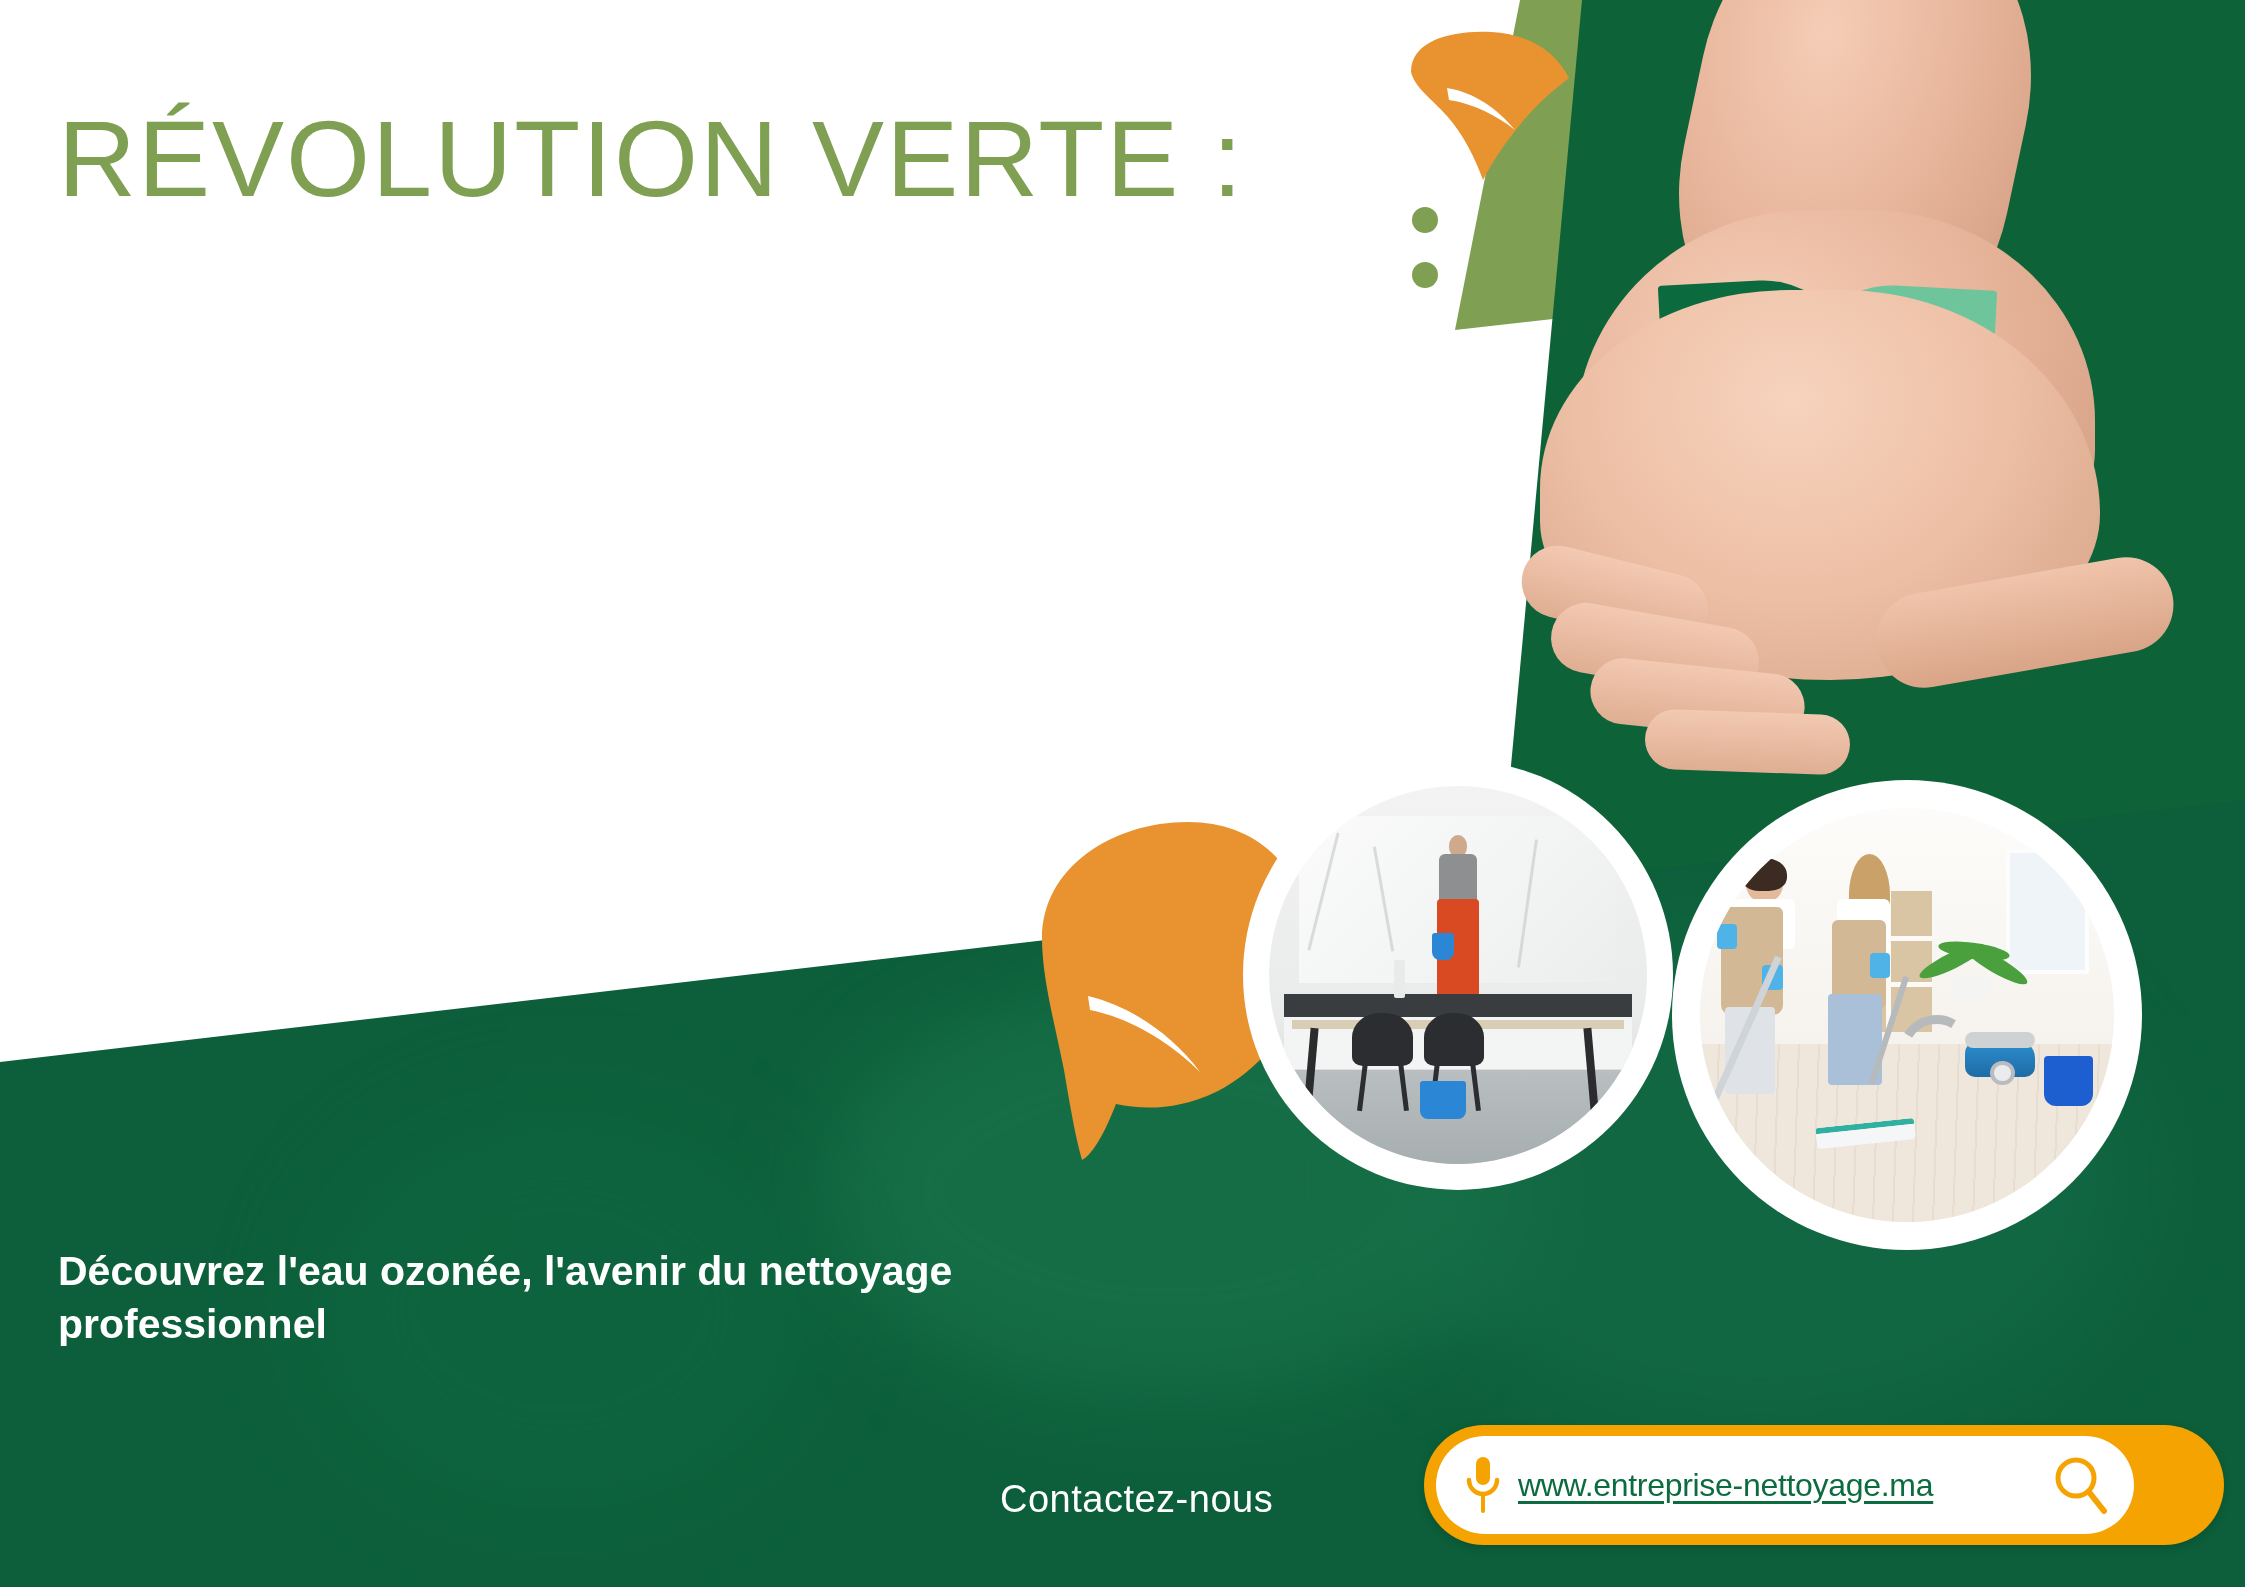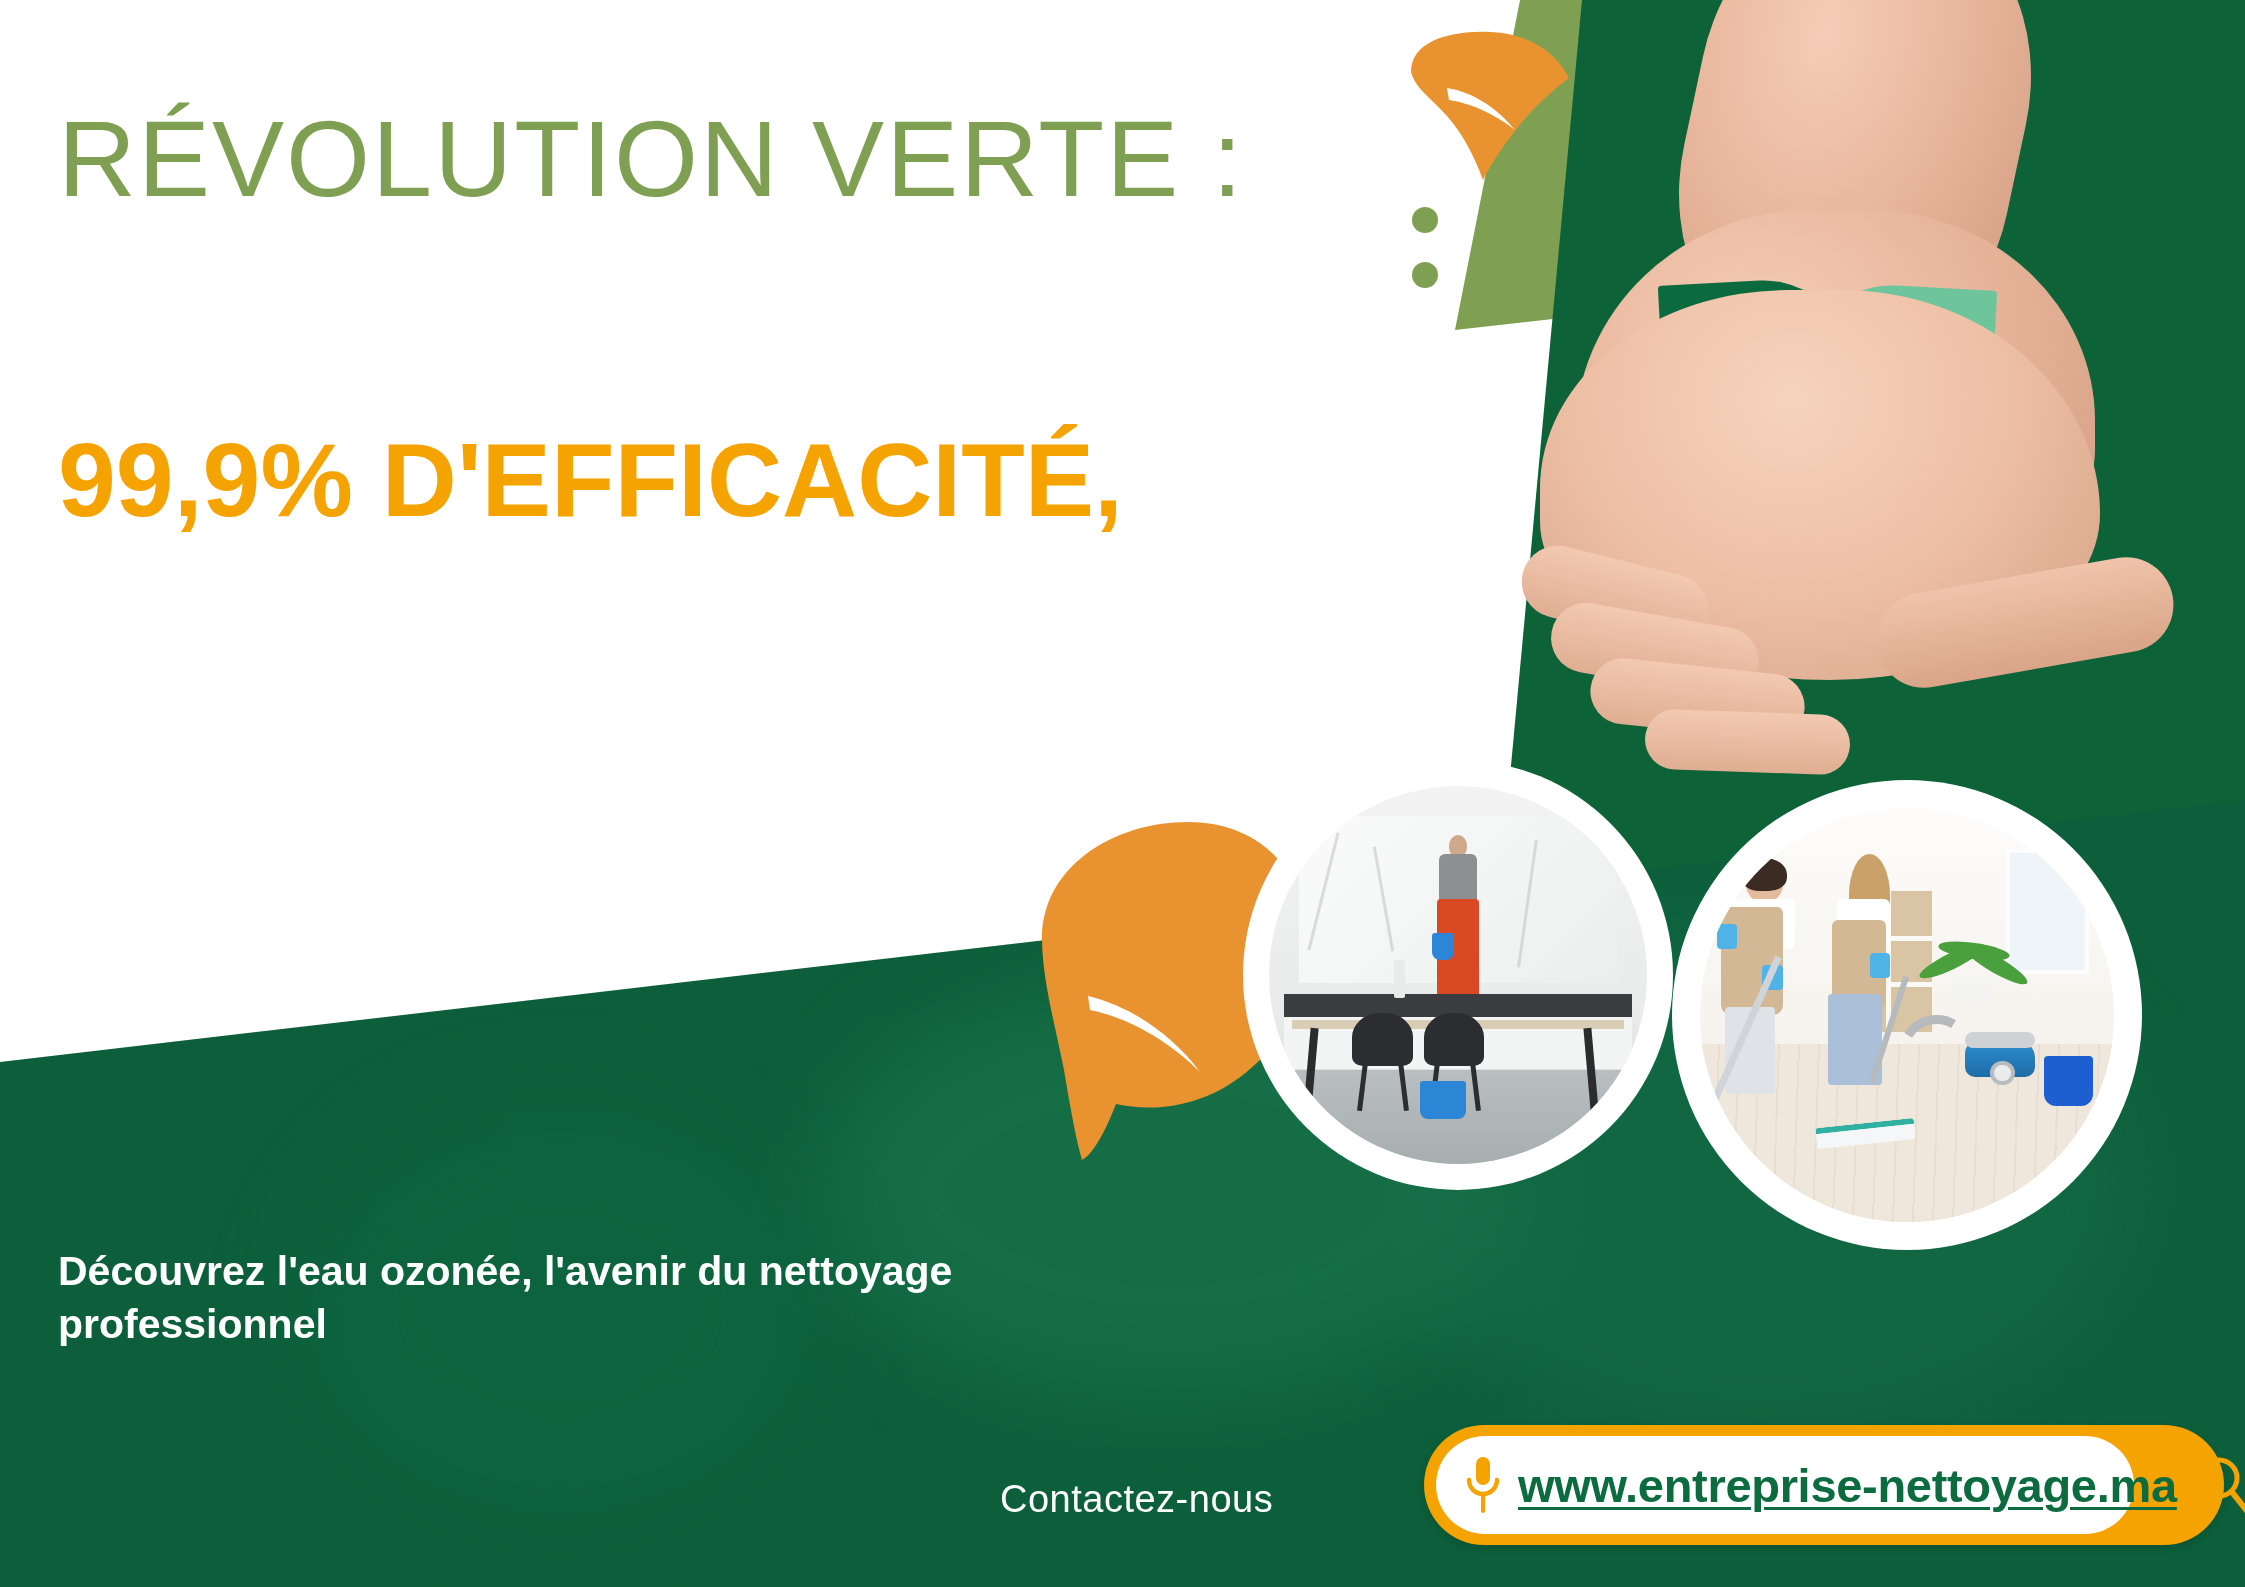--- a/index.html
+++ b/index.html
@@ -208,21 +208,21 @@
     width: 698px; height: 98px;
     background: #ffffff;
     border-radius: 52px;
     display: flex;
     align-items: center;
     gap: 18px;
     padding: 0 26px 0 30px;
   }
   #mic-icon { flex: none; width: 34px; height: 56px; }
   #search-url {
-    font-size: 47px; font-weight: 700;
+    font-size: 32px; font-weight: 400;
     color: #0c6b3f;
     text-decoration: underline;
     text-underline-offset: 5px;
     text-decoration-thickness: 3px;
     white-space: nowrap;
     letter-spacing: -0.3px;
   }
   #magnifier-icon { flex: none; width: 56px; height: 58px; margin-left: auto; }
 </style>
 </head>
@@ -338,21 +338,20 @@
         <div class="l-pot" style="left:4px;   top:24px; width:40px; height:24px;"></div>
       </div>
 
       <div class="l-bucket" style="left:83%; top:60%; width:12%; height:12%;"></div>
     </div>
   </div>
 
   <div id="eyebrow">RÉVOLUTION VERTE :</div>
 
   <div id="headline">
-    <span class="line">99,9% D'EFFICACITÉ,</span>
   </div>
 
   <div id="subheadline">Découvrez l'eau ozonée, l'avenir du nettoyage professionnel</div>
 
   <div id="contact-label">Contactez-nous</div>
 
   <div id="searchbar">
     <div id="searchbar-inner">
       <svg id="mic-icon" viewBox="0 0 34 56">
         <rect x="10" y="0" width="14" height="28" rx="7" fill="#f5a300"></rect>

